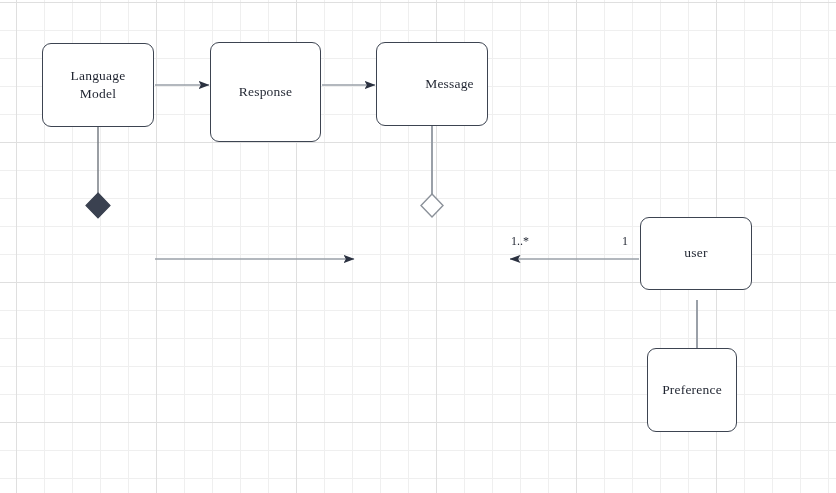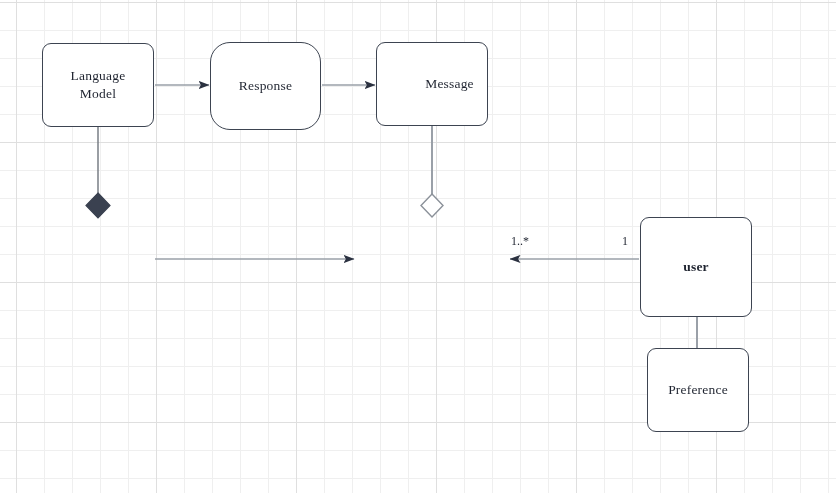--- a/index.html
+++ b/index.html
@@ -98,35 +98,35 @@
     <g>
       <line x1="697" y1="300" x2="697" y2="348" stroke="#9aa0a8" stroke-width="2"></line>
     </g>
   </svg>
 
   <div class="node" style="left:42px; top:43px; width:112px; height:84px;">
     <span class="label">Language
 Model</span>
   </div>
 
-  <div class="node" style="left:210px; top:42px; width:111px; height:88px;border-radius:20px;">
+  <div class="node" style="left:210px; top:42px; width:111px; height:100px;">
     <span class="label">Response</span>
   </div>
 
   <div class="node" style="left:376px; top:42px; width:112px; height:84px;padding-left:35px;">
     <span class="label">Message</span>
   </div>
 
 
 
-  <div class="node" style="left:640px; top:217px; width:112px; height:100px;font-weight:bold;">
+  <div class="node" style="left:640px; top:217px; width:112px; height:73px;">
     <span class="label">user</span>
   </div>
 
-  <div class="node" style="left:647px; top:348px; width:102px; height:84px;">
+  <div class="node" style="left:647px; top:348px; width:90px; height:84px;">
     <span class="label">Preference</span>
   </div>
 
   <div class="edge-label" style="left:511px; top:234px;">1..*</div>
 
   <div class="edge-label" style="left:622px; top:234px;">1</div>
 
 </div>
 
 </body></html>

